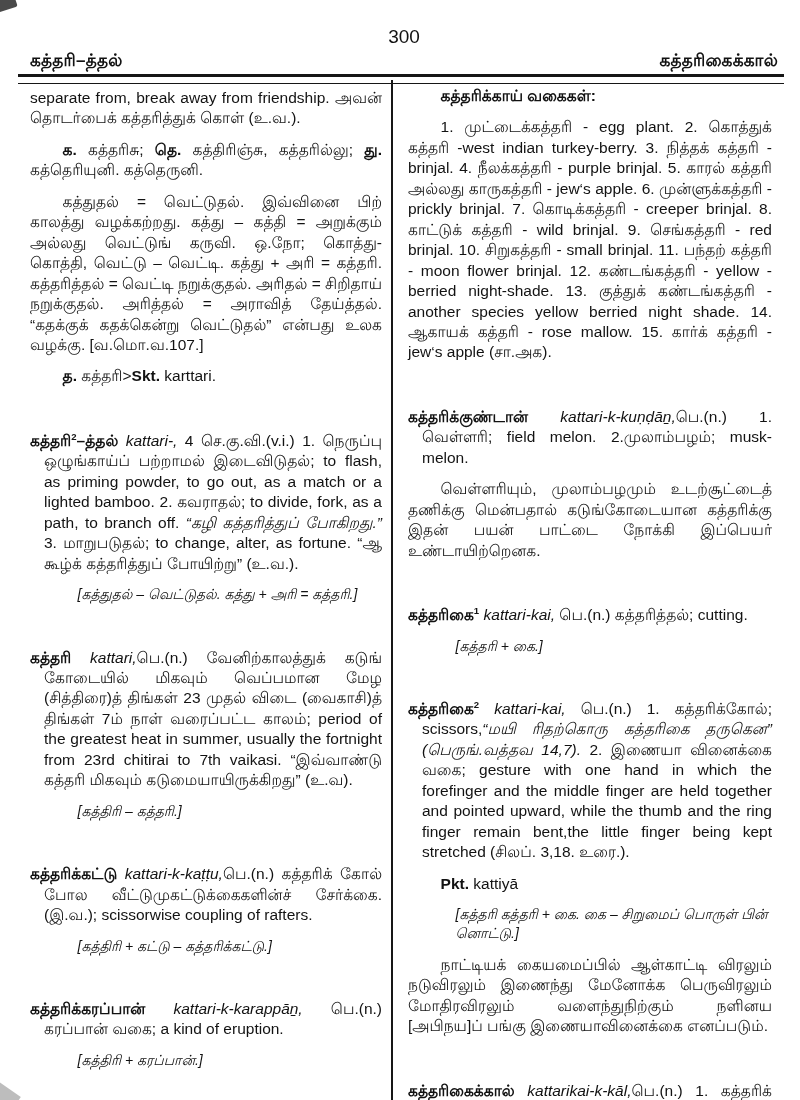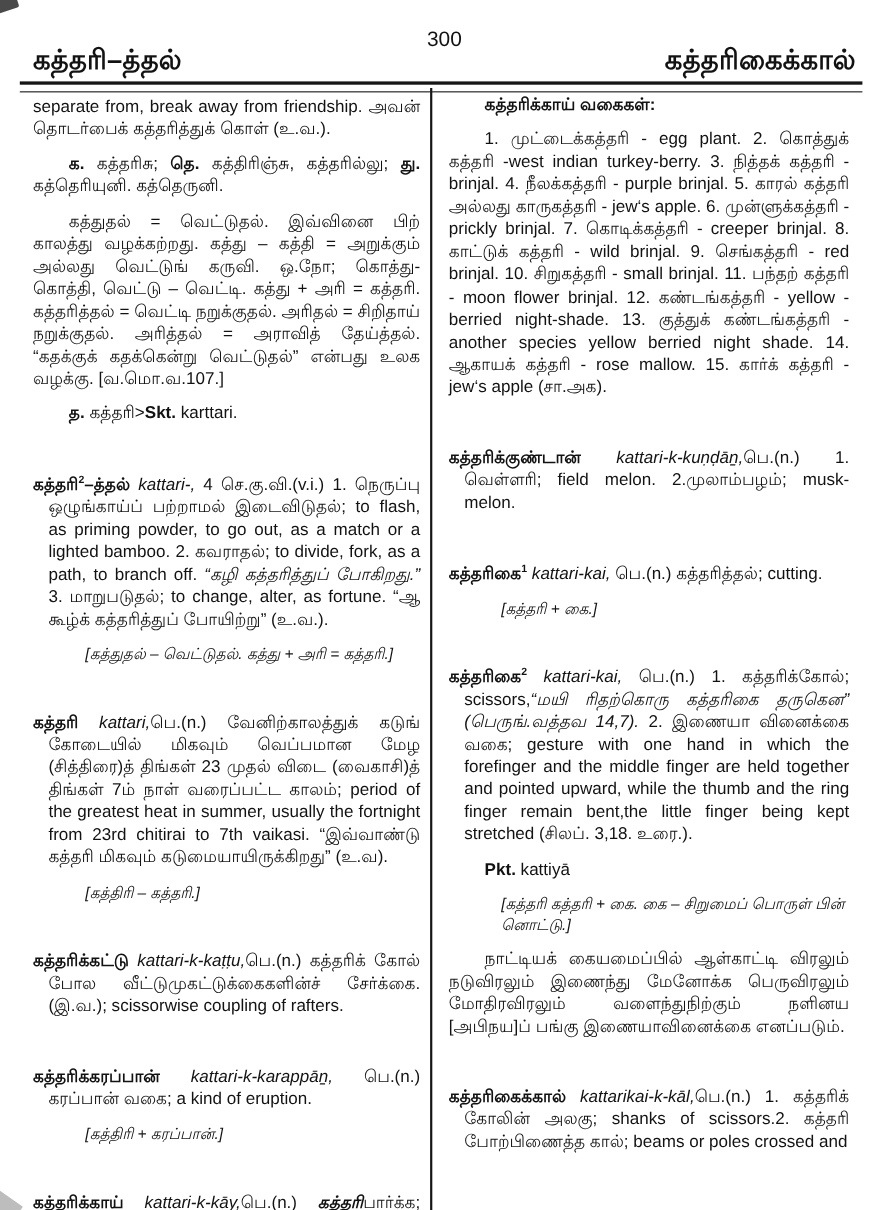--- a/index.html
+++ b/index.html
@@ -7,21 +7,21 @@
     position:relative;width:800px;height:1100px;background:#ffffff;
     font-family:"Liberation Sans","DejaVu Sans",sans-serif;color:#121212;
     overflow:hidden;margin:0 auto;
   }
   .corner-smudge{position:absolute;top:-4px;left:-6px;width:22px;height:14px;
     background:#2a2a2a;transform:rotate(-18deg);border-radius:2px;opacity:.85;}
   .corner-bl{position:absolute;bottom:-6px;left:-8px;width:26px;height:18px;
     background:#bdbdbd;transform:rotate(35deg);}
   .header{position:absolute;top:26px;left:30px;right:22px;height:46px;
     display:flex;justify-content:space-between;align-items:flex-end;}
-  .hw{font-weight:700;font-size:25px;letter-spacing:.2px;}
+  .hw{font-weight:700;font-size:17px;letter-spacing:.2px;}
   .pn{position:absolute;left:50%;top:0;transform:translateX(-50%);
     font-weight:400;font-size:19px;text-align:right;}
   .rule{position:absolute;top:74px;left:18px;right:16px;height:6px;
     border-top:3px solid #161616;border-bottom:1px solid #161616;}
   .divider{position:absolute;left:391px;top:80px;bottom:0;width:2px;background:#161616;}
   .col{position:absolute;font-size:15.5px;line-height:1.32;text-align:justify;}
   .col-left{left:30px;top:88px;width:352px;}
   .col-right{left:408px;top:86px;width:364px;}
   .blk{margin:0 0 11px 0;padding:0;}
   .b-body{}
@@ -55,29 +55,31 @@
   <div class="col col-left">
       <p class="blk b-body"><span class="seg-n">separate from, break away from friendship. அவன் தொடர்பைக் கத்தரித்துக் கொள் (உ.வ.).</span></p>
       <p class="blk b-para"><span class="seg-b">க. </span><span class="seg-n">கத்தரிசு; </span><span class="seg-b">தெ. </span><span class="seg-n">கத்திரிஞ்சு, கத்தரில்லு; </span><span class="seg-b">து. </span><span class="seg-n">கத்தெரியுனி. கத்தெருனி.</span></p>
       <p class="blk b-para"><span class="seg-n">கத்துதல் = வெட்டுதல். இவ்வினை பிற் காலத்து வழக்கற்றது. கத்து – கத்தி = அறுக்கும் அல்லது வெட்டுங் கருவி. ஒ.நோ; கொத்து-கொத்தி, வெட்டு – வெட்டி. கத்து + அரி = கத்தரி. கத்தரித்தல் = வெட்டி நறுக்குதல். அரிதல் = சிறிதாய் நறுக்குதல். அரித்தல் = அராவித் தேய்த்தல். “கதக்குக் கதக்கென்று வெட்டுதல்” என்பது உலக வழக்கு. [வ.மொ.வ.107.]</span></p>
       <p class="blk b-para"><span class="seg-b">த. </span><span class="seg-n">கத்தரி&gt;</span><span class="seg-b">Skt. </span><span class="seg-n">karttari.</span></p>
       <p class="blk b-entry"><span class="seg-b">கத்தரி</span><sup class="seg-sup">2</sup><span class="seg-b">–த்தல் </span><span class="seg-i">kattari-,</span><span class="seg-n"> 4 செ.கு.வி.(v.i.) 1. நெருப்பு ஒழுங்காய்ப் பற்றாமல் இடைவிடுதல்; to flash, as priming powder, to go out, as a match or a lighted bamboo. 2. கவராதல்; to divide, fork, as a path, to branch off. </span><span class="seg-i">“கழி கத்தரித்துப் போகிறது.”</span><span class="seg-n"> 3. மாறுபடுதல்; to change, alter, as fortune. “ஆ கூழ்க் கத்தரித்துப் போயிற்று” (உ.வ.).</span></p>
       <p class="blk b-etym"><span class="seg-n">[கத்துதல் – வெட்டுதல். கத்து + அரி = கத்தரி.]</span></p>
       <p class="blk b-entry"><span class="seg-b">கத்தரி </span><span class="seg-i">kattari,</span><span class="seg-n">பெ.(n.) வேனிற்காலத்துக் கடுங் கோடையில் மிகவும் வெப்பமான மேழ (சித்திரை)த் திங்கள் 23 முதல் விடை (வைகாசி)த் திங்கள் 7ம் நாள் வரைப்பட்ட காலம்; period of the greatest heat in summer, usually the fortnight from 23rd chitirai to 7th vaikasi. “இவ்வாண்டு கத்தரி மிகவும் கடுமையாயிருக்கிறது” (உ.வ).</span></p>
       <p class="blk b-etym"><span class="seg-n">[கத்திரி – கத்தரி.]</span></p>
       <p class="blk b-entry"><span class="seg-b">கத்தரிக்கட்டு </span><span class="seg-i">kattari-k-kaṭṭu,</span><span class="seg-n">பெ.(n.) கத்தரிக் கோல் போல வீட்டுமுகட்டுக்கைகளின்ச் சேர்க்கை. (இ.வ.); scissorwise coupling of rafters.</span></p>
+      <p class="blk b-etym"><span class="seg-n">[கத்திரி + கட்டு – கத்தரிக்கட்டு.]</span></p>
       <p class="blk b-entry"><span class="seg-b">கத்தரிக்கரப்பான் </span><span class="seg-i">kattari-k-karappāṉ,</span><span class="seg-n"> பெ.(n.) கரப்பான் வகை; a kind of eruption.</span></p>
       <p class="blk b-etym"><span class="seg-n">[கத்திரி + கரப்பான்.]</span></p>
       <p class="blk b-entry"><span class="seg-b">கத்தரிக்காய் </span><span class="seg-i">kattari-k-kāy,</span><span class="seg-n">பெ.(n.) </span><span class="seg-bi">கத்தரி</span><span class="seg-n">பார்க்க; see </span><span class="seg-i">kattari.</span></p>
       <p class="blk b-etym"><span class="seg-n">[கத்தரி + காய்.]</span></p>
     </div>
   <div class="col col-right">
       <p class="blk b-head"><span class="seg-b">கத்தரிக்காய் வகைகள்:</span></p>
       <p class="blk b-para"><span class="seg-n">1. முட்டைக்கத்தரி - egg plant. 2. கொத்துக் கத்தரி -west indian turkey-berry. 3. நித்தக் கத்தரி - brinjal. 4. நீலக்கத்தரி - purple brinjal. 5. காரல் கத்தரி அல்லது காருகத்தரி - jew‘s apple. 6. முன்ளுக்கத்தரி - prickly brinjal. 7. கொடிக்கத்தரி - creeper brinjal. 8. காட்டுக் கத்தரி - wild brinjal. 9. செங்கத்தரி - red brinjal. 10. சிறுகத்தரி - small brinjal. 11. பந்தற் கத்தரி - moon flower brinjal. 12. கண்டங்கத்தரி - yellow -berried night-shade. 13. குத்துக் கண்டங்கத்தரி - another species yellow berried night shade. 14. ஆகாயக் கத்தரி - rose mallow. 15. கார்க் கத்தரி - jew‘s apple (சா.அக).</span></p>
       <p class="blk b-entry"><span class="seg-b">கத்தரிக்குண்டான் </span><span class="seg-i">kattari-k-kuṇḍāṉ,</span><span class="seg-n">பெ.(n.) 1. வெள்ளரி; field melon. 2.முலாம்பழம்; musk-melon.</span></p>
+      <p class="blk b-para"><span class="seg-n">வெள்ளரியும், முலாம்பழமும் உடற்சூட்டைத் தணிக்கு மென்பதால் கடுங்கோடையான கத்தரிக்கு இதன் பயன் பாட்டை நோக்கி இப்பெயர் உண்டாயிற்றெனக.</span></p>
       <p class="blk b-entry"><span class="seg-b">கத்தரிகை</span><sup class="seg-sup">1</sup><span class="seg-b"> </span><span class="seg-i">kattari-kai,</span><span class="seg-n"> பெ.(n.) கத்தரித்தல்; cutting.</span></p>
       <p class="blk b-etym"><span class="seg-n">[கத்தரி + கை.]</span></p>
       <p class="blk b-entry"><span class="seg-b">கத்தரிகை</span><sup class="seg-sup">2</sup><span class="seg-b"> </span><span class="seg-i">kattari-kai,</span><span class="seg-n"> பெ.(n.) 1. கத்தரிக்கோல்; scissors,</span><span class="seg-i">“மயி ரிதற்கொரு கத்தரிகை தருகென” (பெருங்.வத்தவ 14,7).</span><span class="seg-n"> 2. இணையா வினைக்கை வகை; gesture with one hand in which the forefinger and the middle finger are held together and pointed upward, while the thumb and the ring finger remain bent,the little finger being kept stretched (சிலப். 3,18. உரை.).</span></p>
       <p class="blk b-para"><span class="seg-b">Pkt. </span><span class="seg-n">kattiyā</span></p>
       <p class="blk b-etym"><span class="seg-n">[கத்தரி கத்தரி + கை. கை – சிறுமைப் பொருள் பின் னொட்டு.]</span></p>
       <p class="blk b-para"><span class="seg-n">நாட்டியக் கையமைப்பில் ஆள்காட்டி விரலும் நடுவிரலும் இணைந்து மேனோக்க பெருவிரலும் மோதிரவிரலும் வளைந்துநிற்கும் நளினய [அபிநய]ப் பங்கு இணையாவினைக்கை எனப்படும்.</span></p>
       <p class="blk b-entry"><span class="seg-b">கத்தரிகைக்கால் </span><span class="seg-i">kattarikai-k-kāl,</span><span class="seg-n">பெ.(n.) 1. கத்தரிக் கோலின் அலகு; shanks of scissors.2. கத்தரி போற்பிணைத்த கால்; beams or poles crossed and</span></p>
     </div>
 </div>
 

